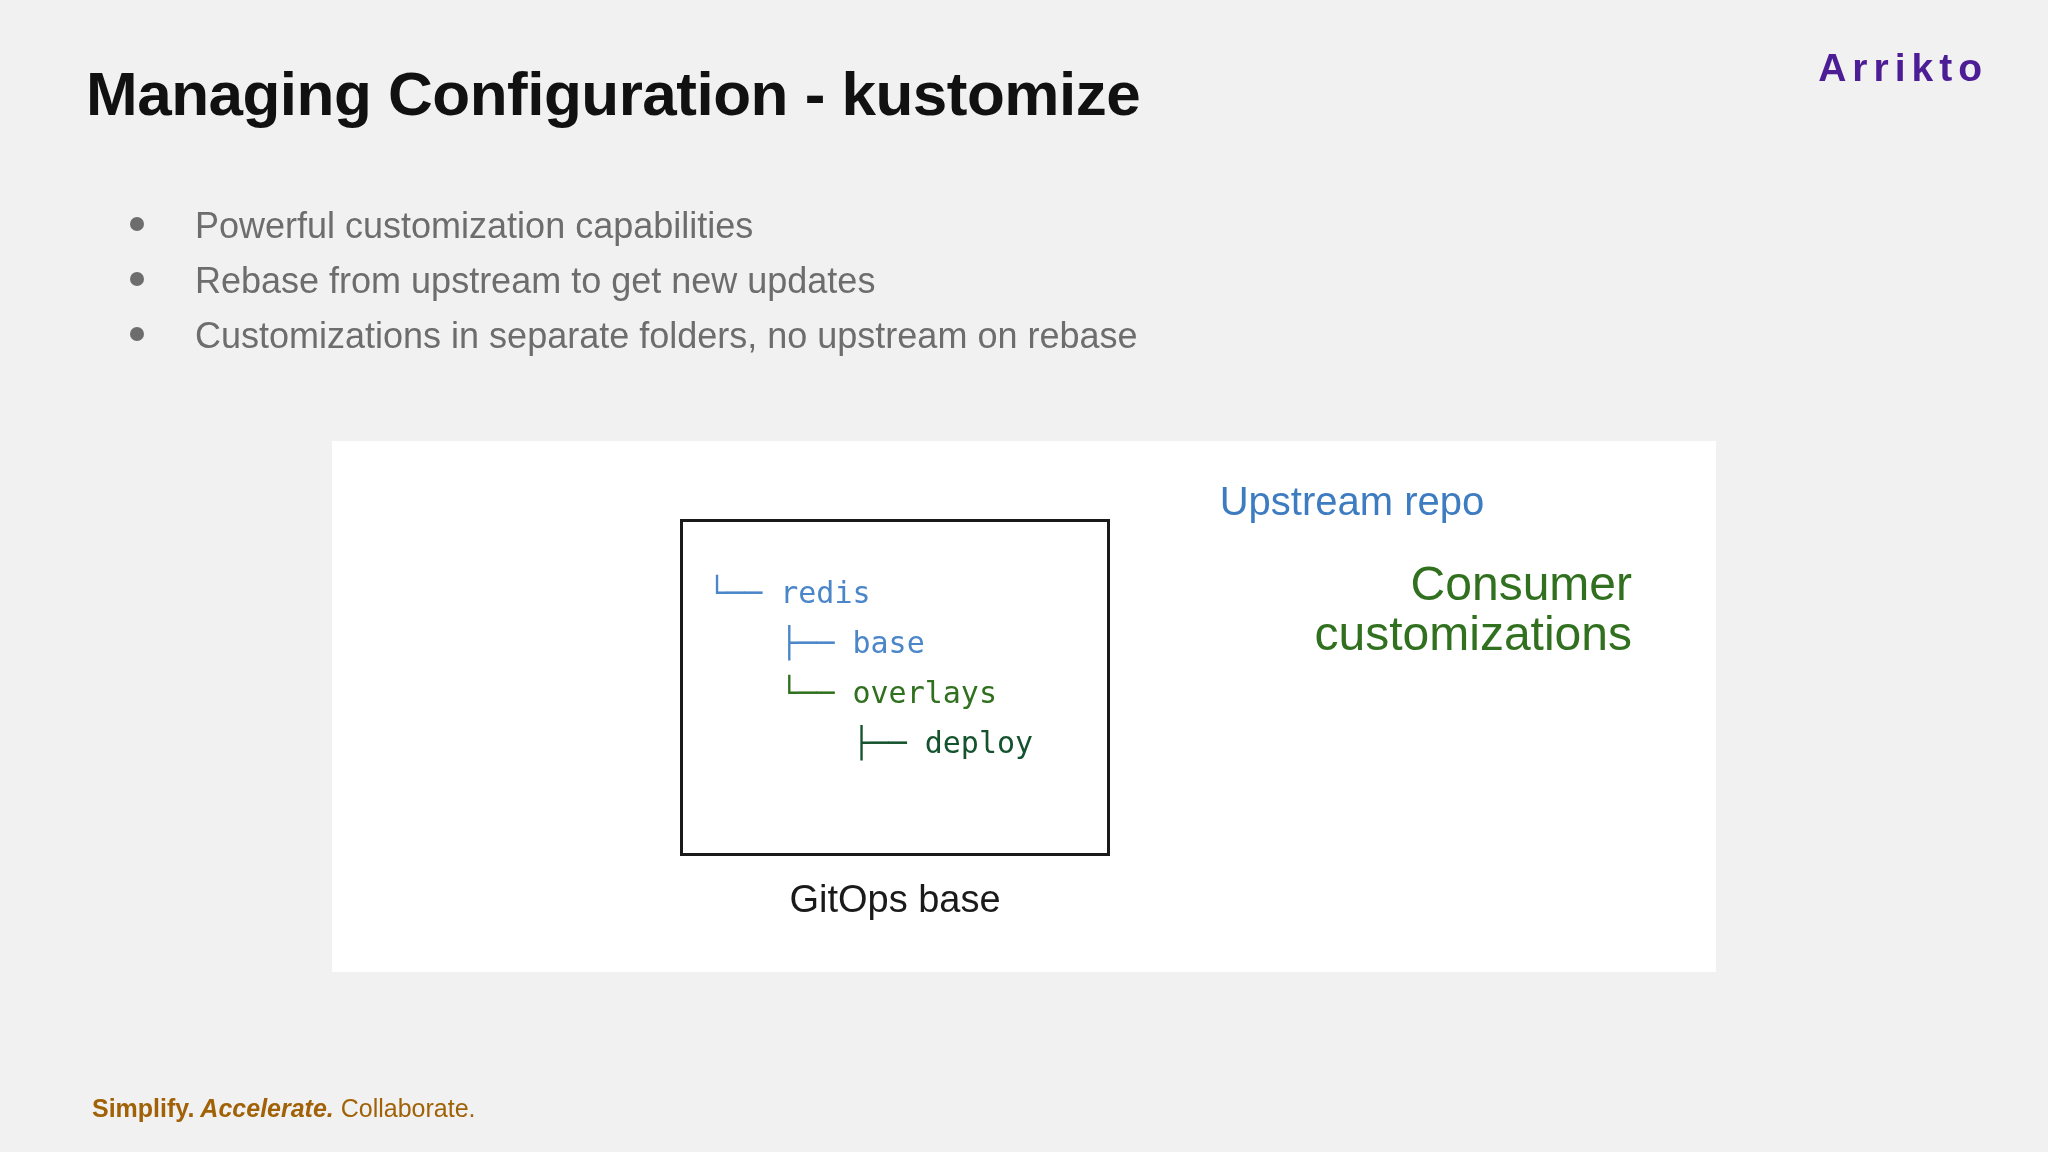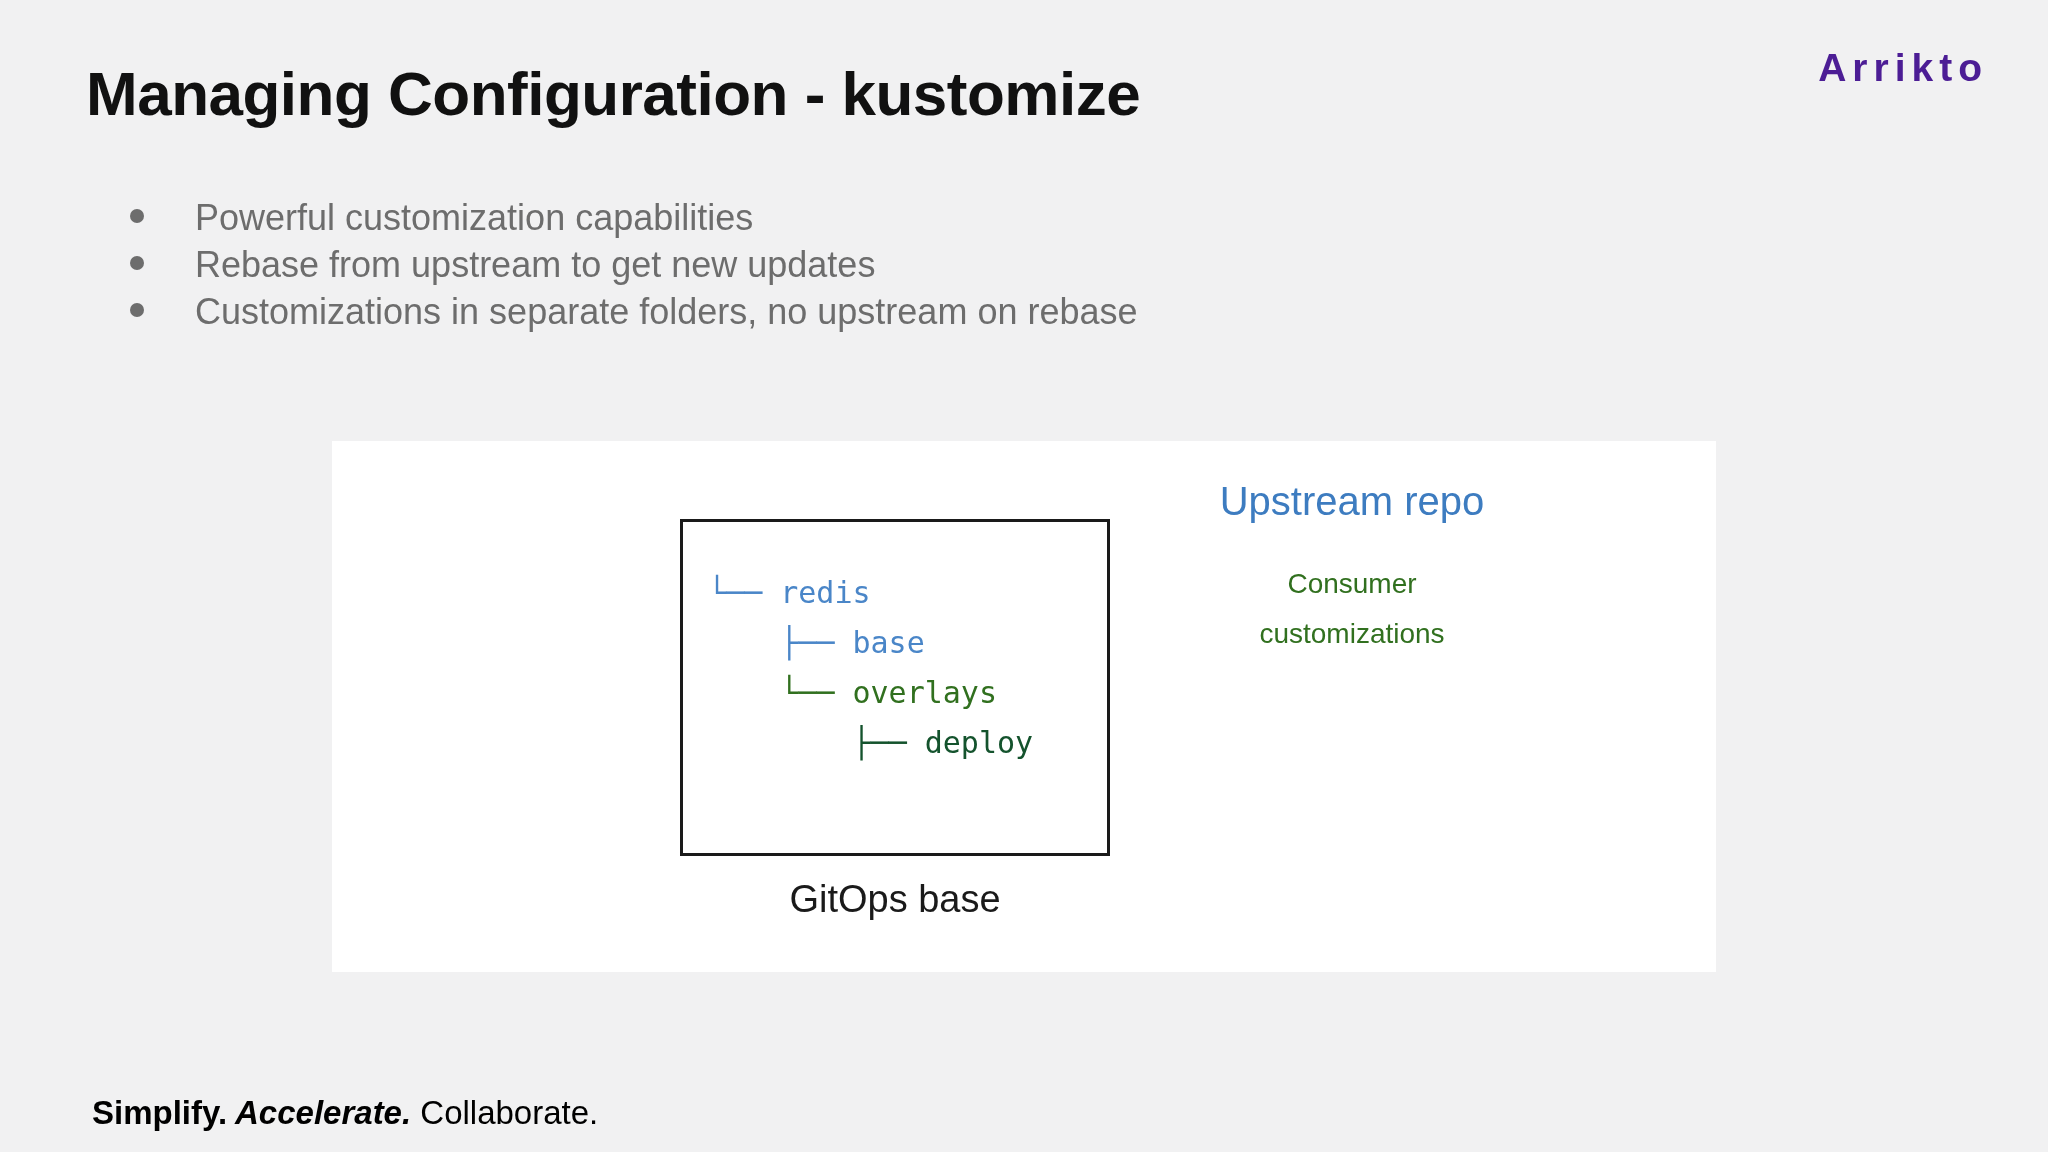--- a/index.html
+++ b/index.html
@@ -55,20 +55,21 @@
     left: 130px;
     top: 200px;
     list-style: none;
     margin: 0;
     padding: 0;
   }
   .bullet-row {
     display: flex;
     align-items: baseline;
     height: 47px;
+    margin-top: 8px;
   }
   .bullet-dot {
     width: 14px;
     height: 14px;
     border-radius: 50%;
     background: #6d6d6d;
     flex: 0 0 auto;
     position: relative;
     top: -7px;
   }
@@ -135,33 +136,33 @@
     width: 560px;
     text-align: center;
     font-size: 40px;
     white-space: nowrap;
   }
   .legend-consumer {
     position: absolute;
     left: 740px;
     top: 118px;
     width: 560px;
-    text-align: center;
-    font-size: 28px;
+    text-align: right;
+    font-size: 48px;
     line-height: 50px;
   }
   .legend-consumer span { display: block; }
 
   
   .footer {
     position: absolute;
     left: 92px;
     top: 1094px;
-    font-size: 33px;
-    color: #000000;
+    font-size: 25px;
+    color: #a16207;
     white-space: nowrap;
   }
   .footer .f-simplify { font-weight: bold; }
   .footer .f-accelerate { font-weight: bold; font-style: italic; }
   .footer .f-collaborate { font-weight: normal; }
 </style>
 </head>
 <body>
 
 <div class="slide" style="background: rgb(241, 241, 242); text-decoration: underline;">

